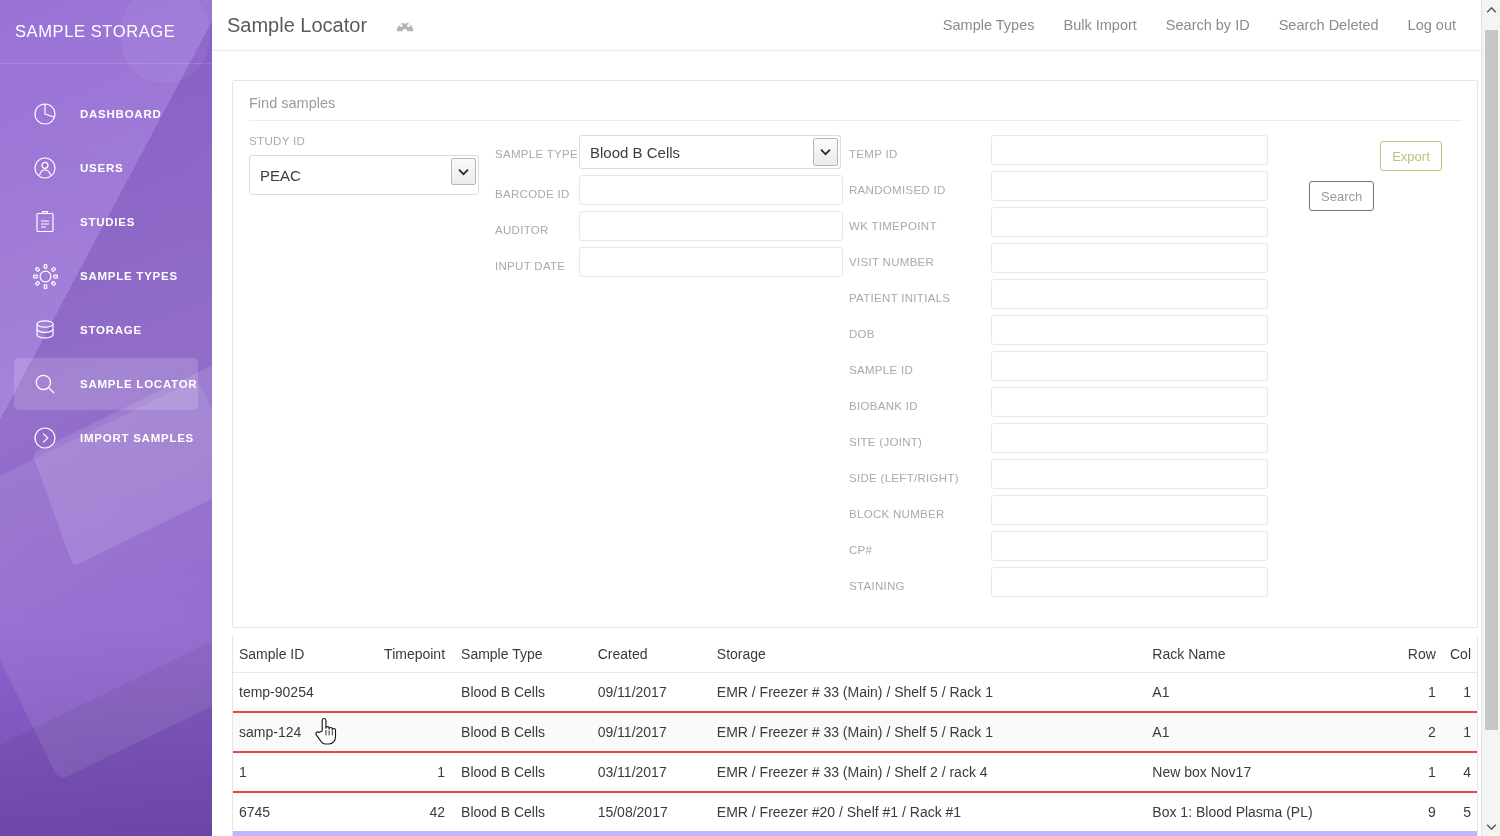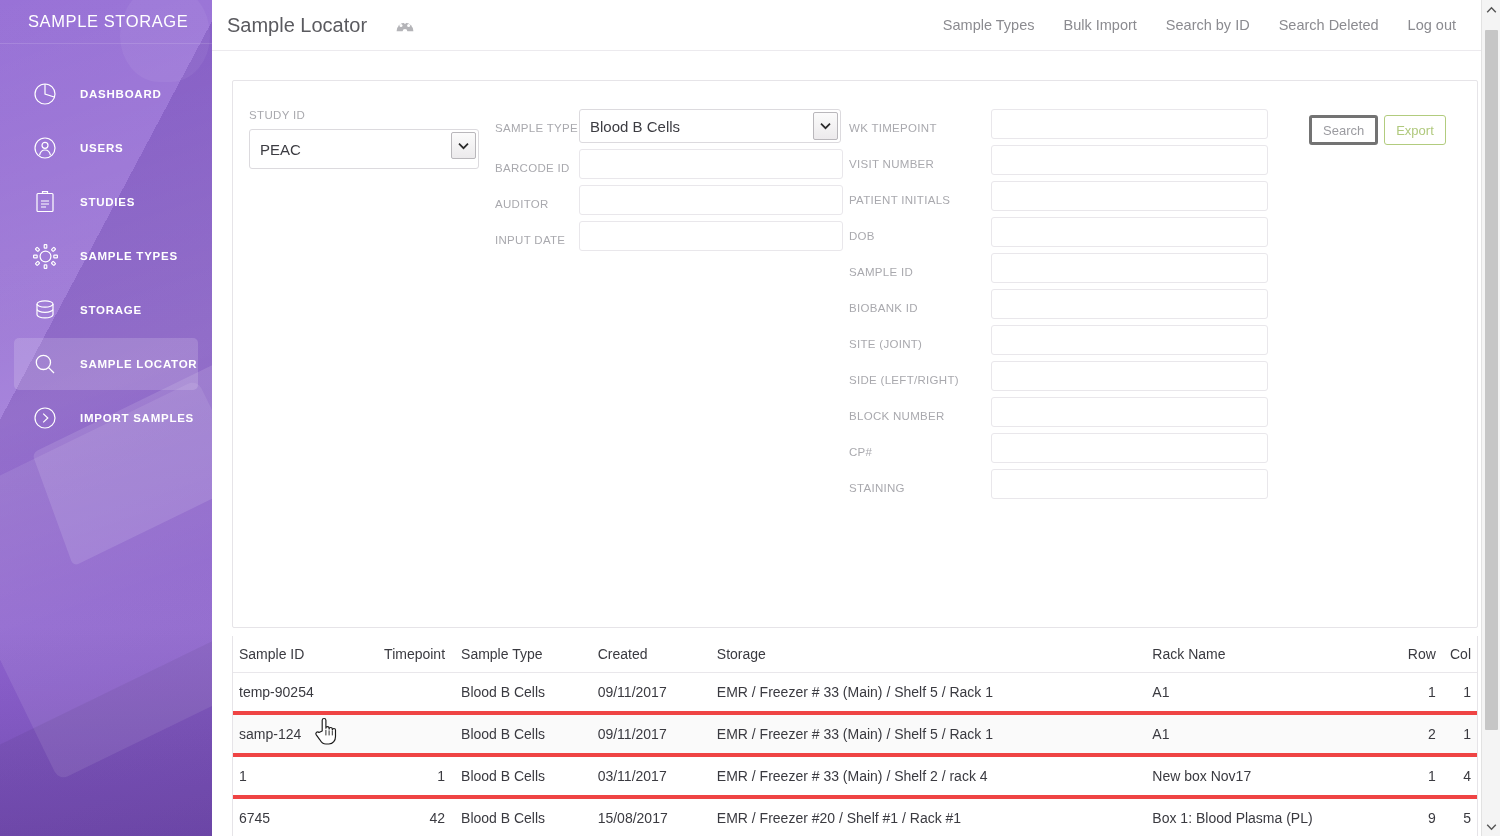--- a/index.html
+++ b/index.html
@@ -58,23 +58,23 @@
   .sb-apple:after {
     content: ""; position: absolute; left: 38px; top: -10px;
     width: 22px; height: 20px;
     background: rgba(255,255,255,0.055);
     border-radius: 0 80% 0 80%;
     transform: rotate(-20deg);
   }
 
   #sb-brand {
     position: relative; z-index: 3;
-    height: 44px;
+    height: 64px;
     display: flex; align-items: center;
-    padding-left: 28px;
+    padding-left: 15px;
     color: #ffffff;
     font-size: 16.5px;
     letter-spacing: 0.6px;
     font-weight: 400;
     border-bottom: 1px solid rgba(255,255,255,0.13);
   }
 
   #sb-nav { position: relative; z-index: 3; margin-top: 24px; text-align: right; }
   .sb-item {
     display: flex; align-items: center;
@@ -230,21 +230,21 @@
   .btn {
     height: 30px;
     min-width: 59px;
     font-size: 13px;
     border-radius: 3px;
     background: #fff;
     cursor: pointer;
     font-family: "Liberation Sans", sans-serif;
     padding: 0 11px;
   }
-  #search-button { border: 3px solid #737373; color: #9b9ba0; }
+  #search-button { border: 1px solid #737373; color: #9b9ba0; margin-top: 40px; }
   #export-button { border: 1px solid #b2cc7e; color: #b0c97d; }
 
   
   #results {
     margin-top: 8px;
     border: 1px solid #e6e4e8;
     border-top: none;
     background: #fff;
   }
   table { width: 100%; border-collapse: collapse; }
@@ -254,21 +254,21 @@
     color: #3a3a40;
     text-align: left;
     padding: 10px 0 10px 0;
     border-bottom: 1px solid #e9e7eb;
     background: #fff;
   }
   tbody td {
     font-size: 14px;
     color: #3a3a40;
     padding: 11px 0 11px 0;
-    border-bottom: 4px solid #ef4444;
+    border-bottom: 2px solid #ef4444;
   }
   tbody tr.hovered td { background: #fafafa; }
   tbody tr:last-child td { border-bottom: 7px solid #c4b5fd; }
   .c-sample  { width: 140px; padding-left: 6px !important; }
   .c-time    { width: 82px;  text-align: right; padding-right: 16px !important; }
   .c-type    { width: 133px; }
   .c-created { width: 116px; }
   .c-storage { width: 424px; }
   .c-rack    { width: 230px; }
   .c-row     { width: 46px; text-align: right; }
@@ -428,20 +428,21 @@
         <a class="topnav-link" href="#">Bulk Import</a>
         <a class="topnav-link" href="#">Search by ID</a>
         <a class="topnav-link" href="#">Search Deleted</a>
         <a class="topnav-link" href="#">Log out</a>
       </nav>
     </header>
 
     <div id="content">
 
       <section id="find-card">
+        <div id="find-legend">Find samples</div>
 
         <div id="form-grid">
 
           <div class="fcol" id="col-left">
             <span class="stacklabel">STUDY ID</span>
             <div class="selwrap">
               <select class="sel" id="study-select">
                 <option>PEAC</option>
               </select>
               <span class="arrowbtn">
@@ -475,20 +476,28 @@
               <span class="field-lab">AUDITOR</span>
               <input class="txt" type="text" value="" style="">
             </div>
             <div class="field-row">
               <span class="field-lab">INPUT DATE</span>
               <input class="txt" type="text" value="" style="">
             </div>
           </div>
 
           <div class="fcol" id="col-right">
+            <div class="field-row">
+              <span class="field-lab">TEMP ID</span>
+              <input class="txt" type="text" value="" style="">
+            </div>
+            <div class="field-row">
+              <span class="field-lab">RANDOMISED ID</span>
+              <input class="txt" type="text" value="" style="">
+            </div>
             <div class="field-row">
               <span class="field-lab">WK TIMEPOINT</span>
               <input class="txt" type="text" value="" style="">
             </div>
             <div class="field-row">
               <span class="field-lab">VISIT NUMBER</span>
               <input class="txt" type="text" value="" style="">
             </div>
             <div class="field-row">
               <span class="field-lab">PATIENT INITIALS</span>

